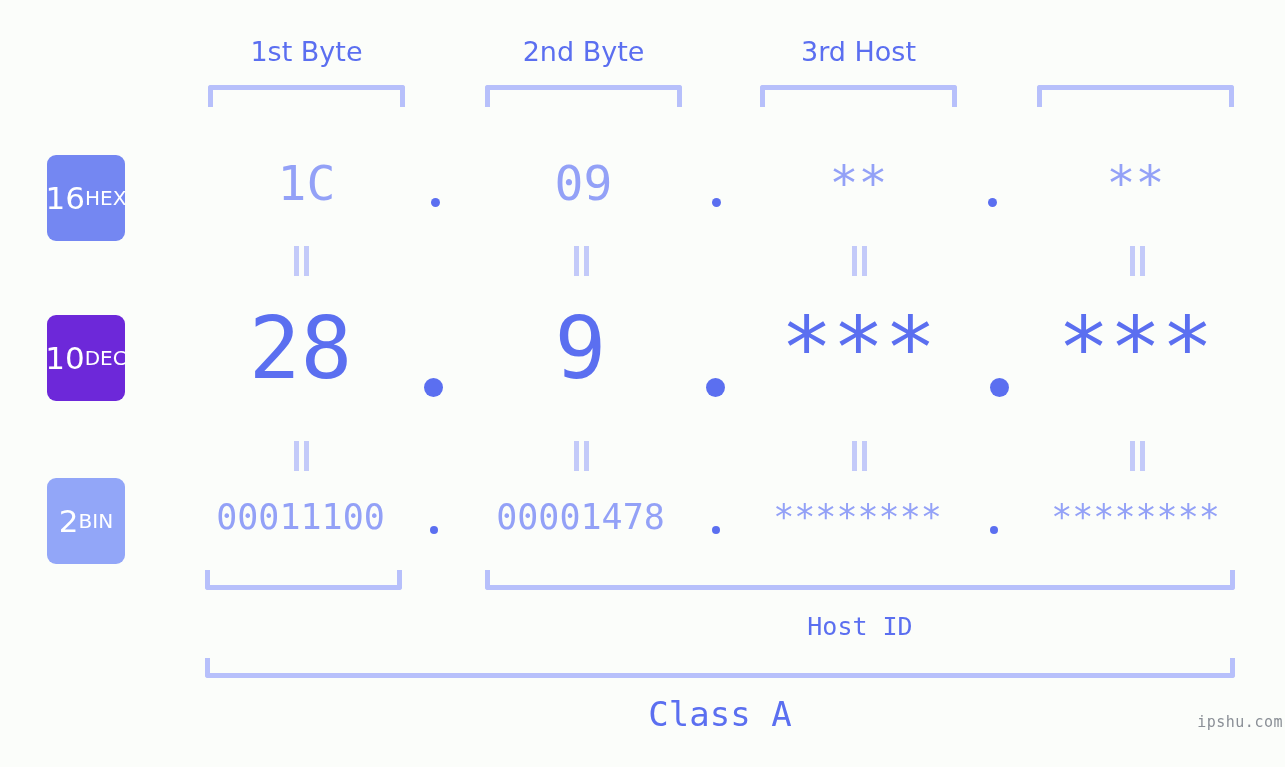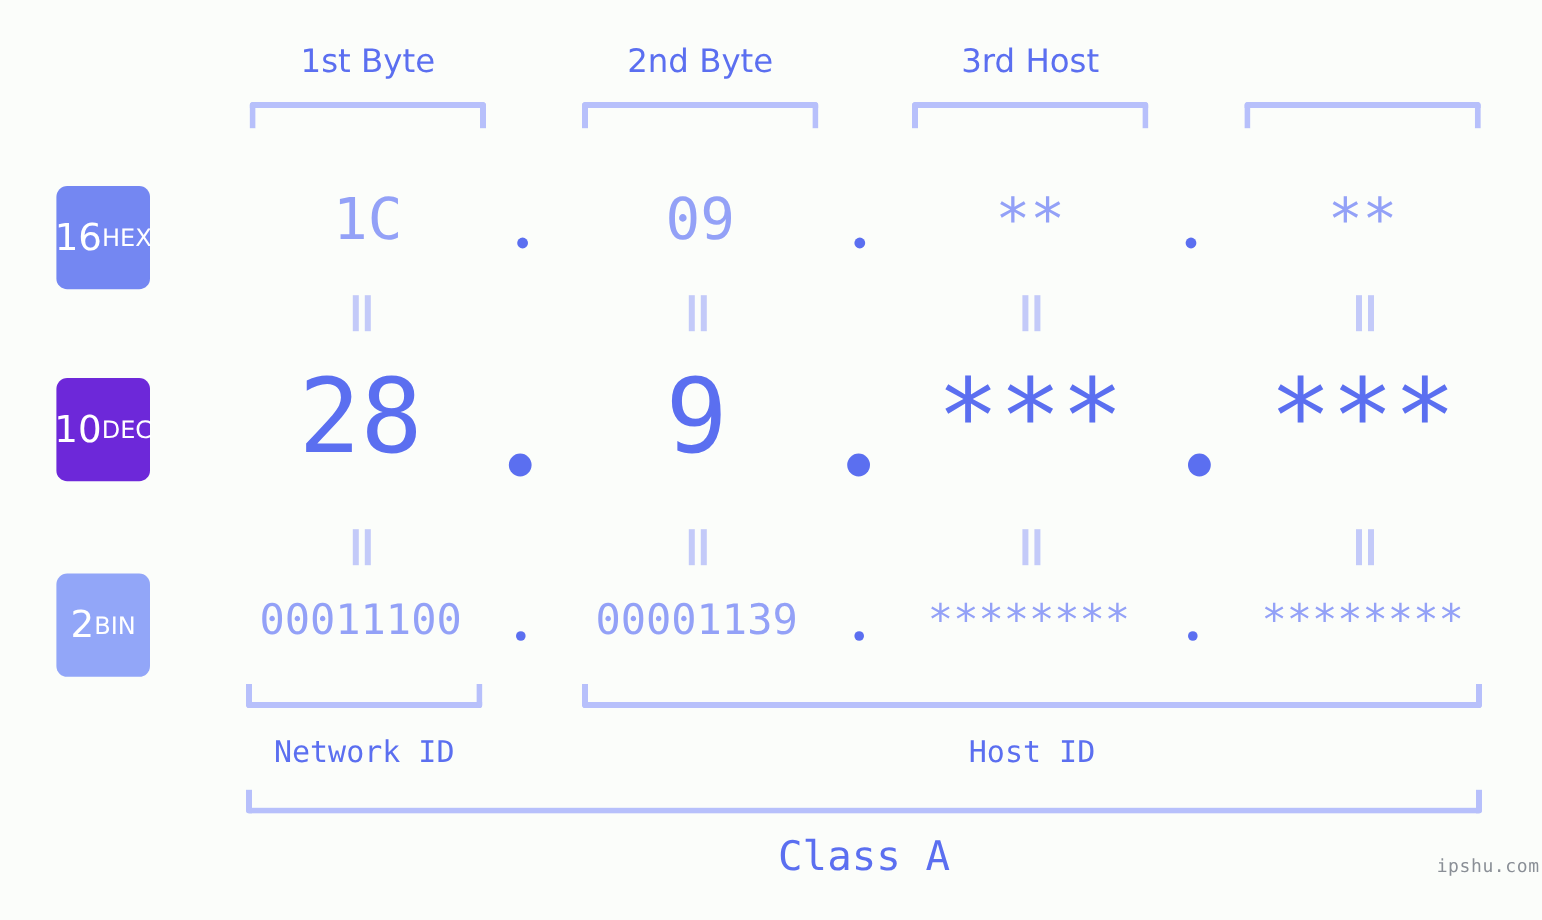--- a/index.html
+++ b/index.html
@@ -248,32 +248,31 @@
       <i></i>
       <i></i>
     </div>
   <div class="eq-mark" style="left:1126px; top:440px;">
       <i></i>
       <i></i>
     </div>
 
   <div class="row-bin">
     <div class="cell" style="left:202px; width:197px;">00011100</div>
-    <div class="cell" style="left:482px; width:197px;">00001139</div>
+    <div class="cell" style="left:482px; width:197px;">00001478</div>
     <div class="cell" style="left:759px; width:197px;">********</div>
     <div class="cell" style="left:1037px; width:197px;">********</div>
     <div class="dot dot-bin" style="left:430px;"></div>
     <div class="dot dot-bin" style="left:712px;"></div>
     <div class="dot dot-bin" style="left:990px;"></div>
   </div>
 
   <div class="bottom-bracket" style="left:205px; top:570px; width:197px;"></div>
   <div class="bottom-bracket" style="left:485px; top:570px; width:750px;"></div>
 
-  <div class="id-label" style="left:205px; width:197px;">Network ID</div>
   <div class="id-label" style="left:485px; width:750px;">Host ID</div>
 
   <div class="bottom-bracket" style="left:205px; top:658px; width:1030px;"></div>
   <div class="class-label" style="left:205px; width:1030px;">Class A</div>
 
   <div class="watermark">ipshu.com</div>
 
 </div>
 
 </body></html>

